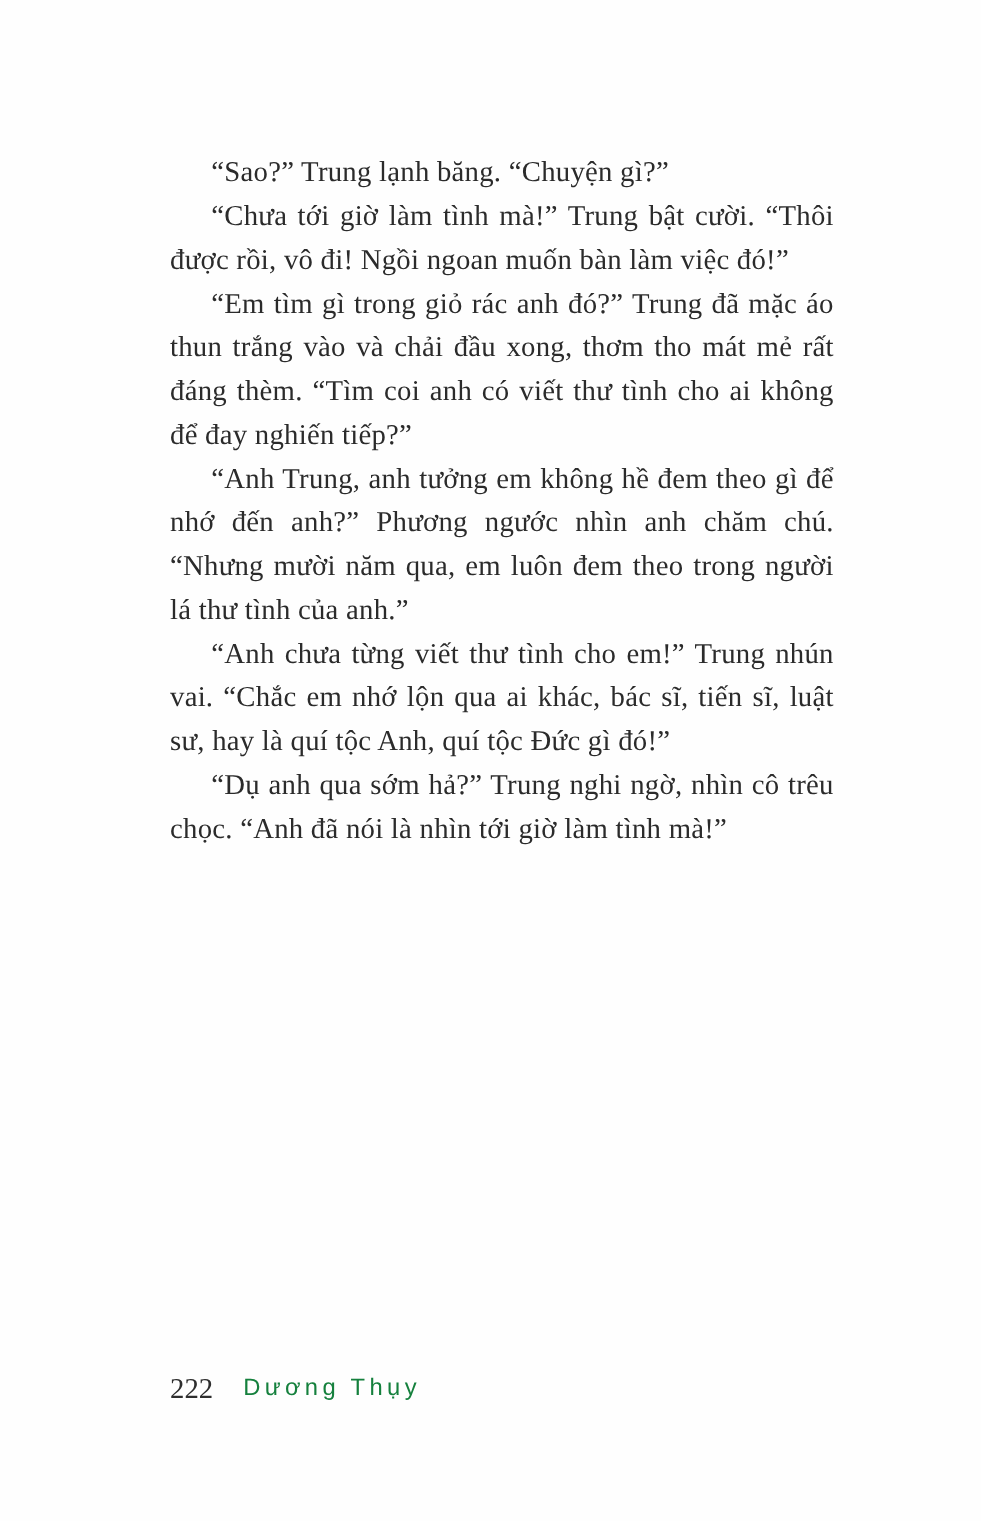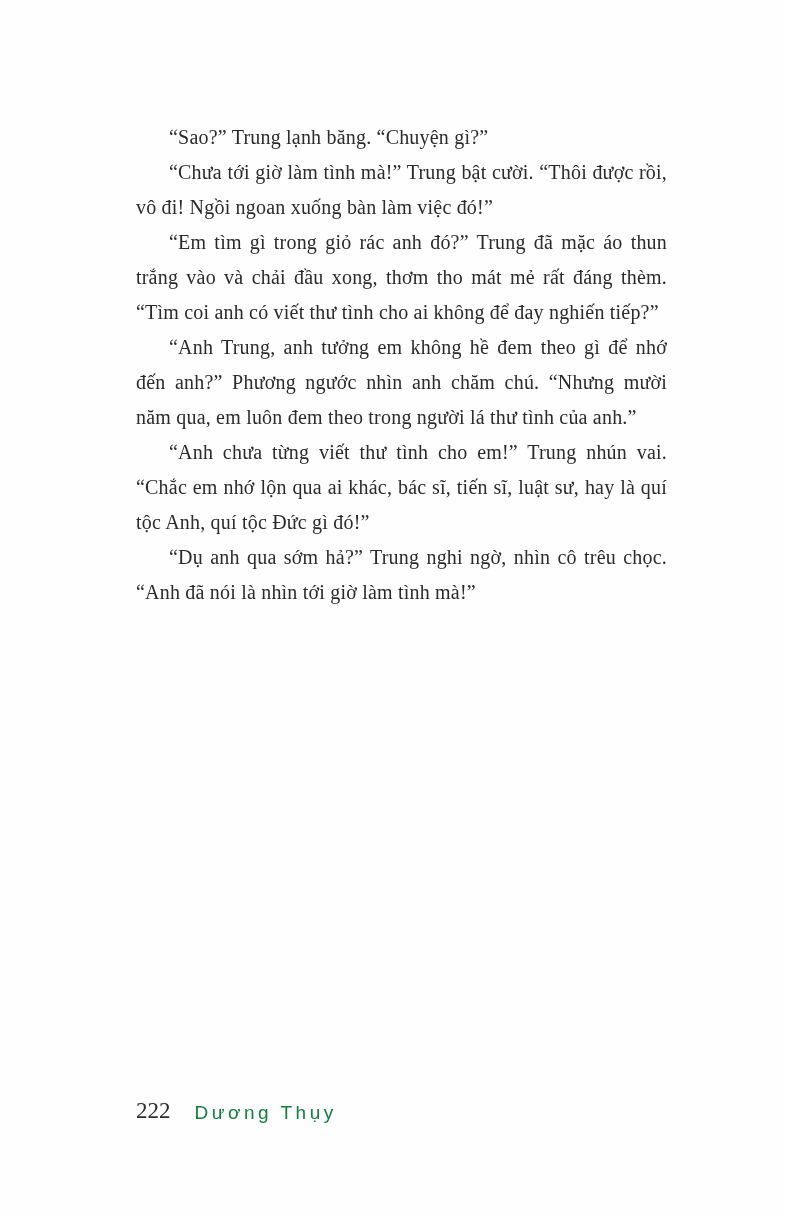--- a/index.html
+++ b/index.html
@@ -17,32 +17,32 @@
   }
   .text-column {
     position: absolute;
     left: 136px;
     top: 120px;
     width: 531px;
   }
   .para {
     margin: 0;
     text-indent: 33px;
-    font-size: 20px;
+    font-size: 23px;
     line-height: 35px;
     text-align: justify;
     color: #2b2b2b;
     letter-spacing: 0.2px;
   }
   .footer {
     position: absolute;
     left: 136px;
     top: 1098px;
     display: flex;
-    align-items: flex-end;
+    align-items: center;
     gap: 24px;
   }
   .page-number {
     font-family: "Liberation Serif", serif;
     font-size: 23px;
     color: #2e2e2e;
   }
   .author-name {
     font-family: "Liberation Sans", sans-serif;
     font-size: 19px;
@@ -50,21 +50,21 @@
     color: #15803d;
     font-weight: 400;
   }
 </style>
 </head>
 <body>
 
 <div class="page">
   <main class="text-column" id="text-column">
       <p class="para">“Sao?” Trung lạnh băng. “Chuyện gì?”</p>
-      <p class="para">“Chưa tới giờ làm tình mà!” Trung bật cười. “Thôi được rồi, vô đi! Ngồi ngoan xuống bàn làm việc đó!”</p>
+      <p class="para">“Chưa tới giờ làm tình mà!” Trung bật cười. “Thôi được rồi, vô đi! Ngồi ngoan muốn bàn làm việc đó!”</p>
       <p class="para">“Em tìm gì trong giỏ rác anh đó?” Trung đã mặc áo thun trắng vào và chải đầu xong, thơm tho mát mẻ rất đáng thèm. “Tìm coi anh có viết thư tình cho ai không để đay nghiến tiếp?”</p>
       <p class="para">“Anh Trung, anh tưởng em không hề đem theo gì để nhớ đến anh?” Phương ngước nhìn anh chăm chú. “Nhưng mười năm qua, em luôn đem theo trong người lá thư tình của anh.”</p>
       <p class="para">“Anh chưa từng viết thư tình cho em!” Trung nhún vai. “Chắc em nhớ lộn qua ai khác, bác sĩ, tiến sĩ, luật sư, hay là quí tộc Anh, quí tộc Đức gì đó!”</p>
       <p class="para">“Dụ anh qua sớm hả?” Trung nghi ngờ, nhìn cô trêu chọc. “Anh đã nói là nhìn tới giờ làm tình mà!”</p>
     </main>
   <footer class="footer">
     <span class="page-number">222</span>
     <span class="author-name">Dương Thụy</span>
   </footer>
 </div>

